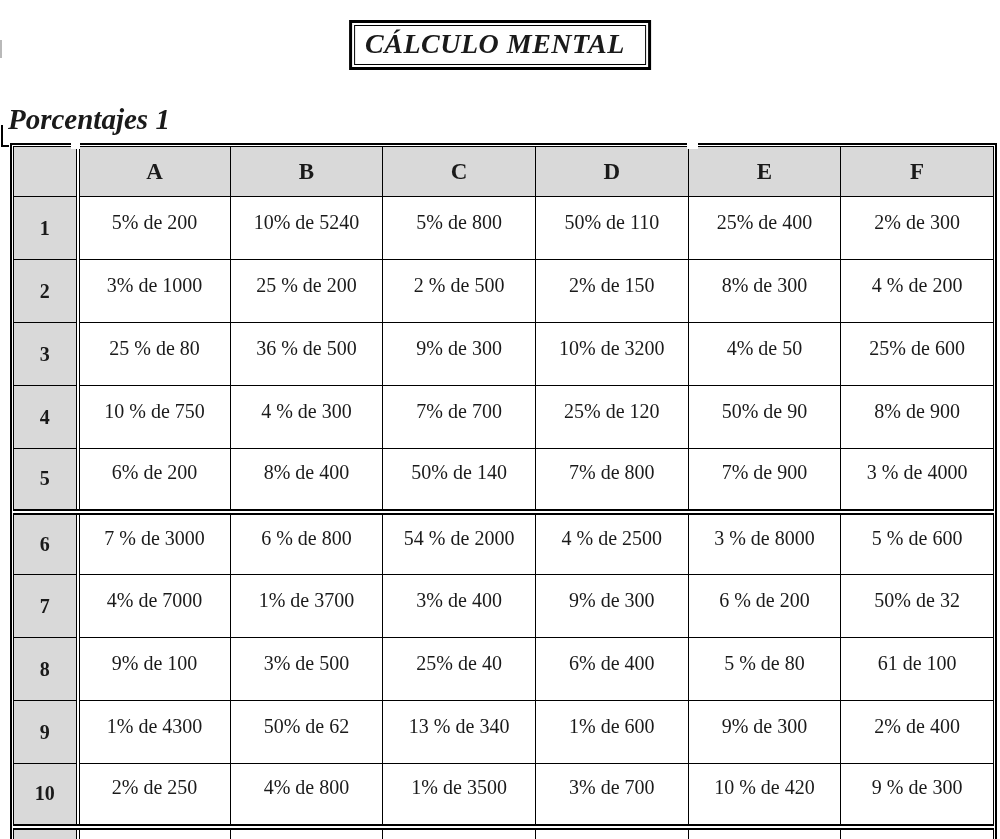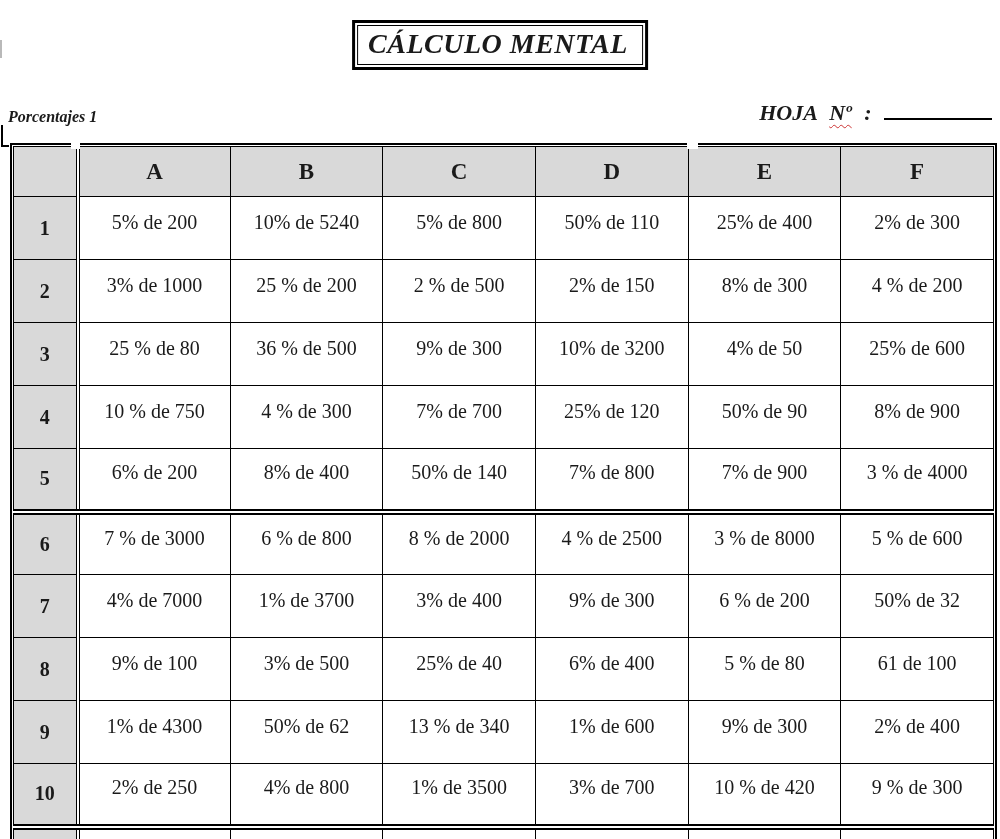--- a/index.html
+++ b/index.html
@@ -15,41 +15,41 @@
   }
 
   
   .title-box {
     position: absolute;
     top: 25px; left: 50%;
     transform: translateX(-50%);
     border: 1.5px solid #000;
     outline: 3px solid #000;
     outline-offset: 2px;
-    padding: 2px 14px 4px 10px;
+    padding: 2px 20px 4px 10px;
     background: #fff;
     white-space: nowrap;
   }
   .title-box .title-text {
     font-size: 28px;
     font-weight: bold;
     font-style: italic;
     letter-spacing: 0.5px;
   }
 
   
   .subhead {
     position: absolute;
     top: 96px; left: 8px; right: 8px;
     display: flex;
     justify-content: space-between;
     align-items: flex-end;
   }
   .subtitle {
-    font-size: 16px;
+    font-size: 29px;
     font-weight: bold;
     font-style: italic;
     margin-top: 7px;
   }
   .hoja {
     font-size: 22px;
     font-weight: bold;
     font-style: italic;
     white-space: nowrap;
   }
@@ -144,26 +144,20 @@
 <body>
 
 <div>
 
   <div class="title-box">
     <span class="title-text">CÁLCULO MENTAL</span>
   </div>
 
   <div class="subhead">
     <div class="subtitle">Porcentajes 1</div>
-    <div class="hoja">
-      <span style="margin-left:0;">HOJA</span>
-      <span class="squiggle">Nº</span>
-      <span>:</span>
-      <span class="blank-line"></span>
-    </div>
   </div>
 
   <div class="stray-mark"></div>
   <div class="stray-mark-top"></div>
 
   <div class="table-frame">
     <div class="gap gap-left"></div>
     <div class="gap gap-right"></div>
     <table>
       <thead>
@@ -220,21 +214,21 @@
             <td>8% de 400</td>
             <td>50% de 140</td>
             <td>7% de 800</td>
             <td>7% de 900</td>
             <td>3 % de 4000</td>
           </tr>
           <tr class="section-start">
             <th class="numcol">6</th>
             <td>7 % de 3000</td>
             <td>6 % de 800</td>
-            <td>8 % de 2000</td>
+            <td>54 % de 2000</td>
             <td>4 % de 2500</td>
             <td>3 % de 8000</td>
             <td>5 % de 600</td>
           </tr>
           <tr>
             <th class="numcol">7</th>
             <td>4% de 7000</td>
             <td>1% de 3700</td>
             <td>3% de 400</td>
             <td>9% de 300</td>

